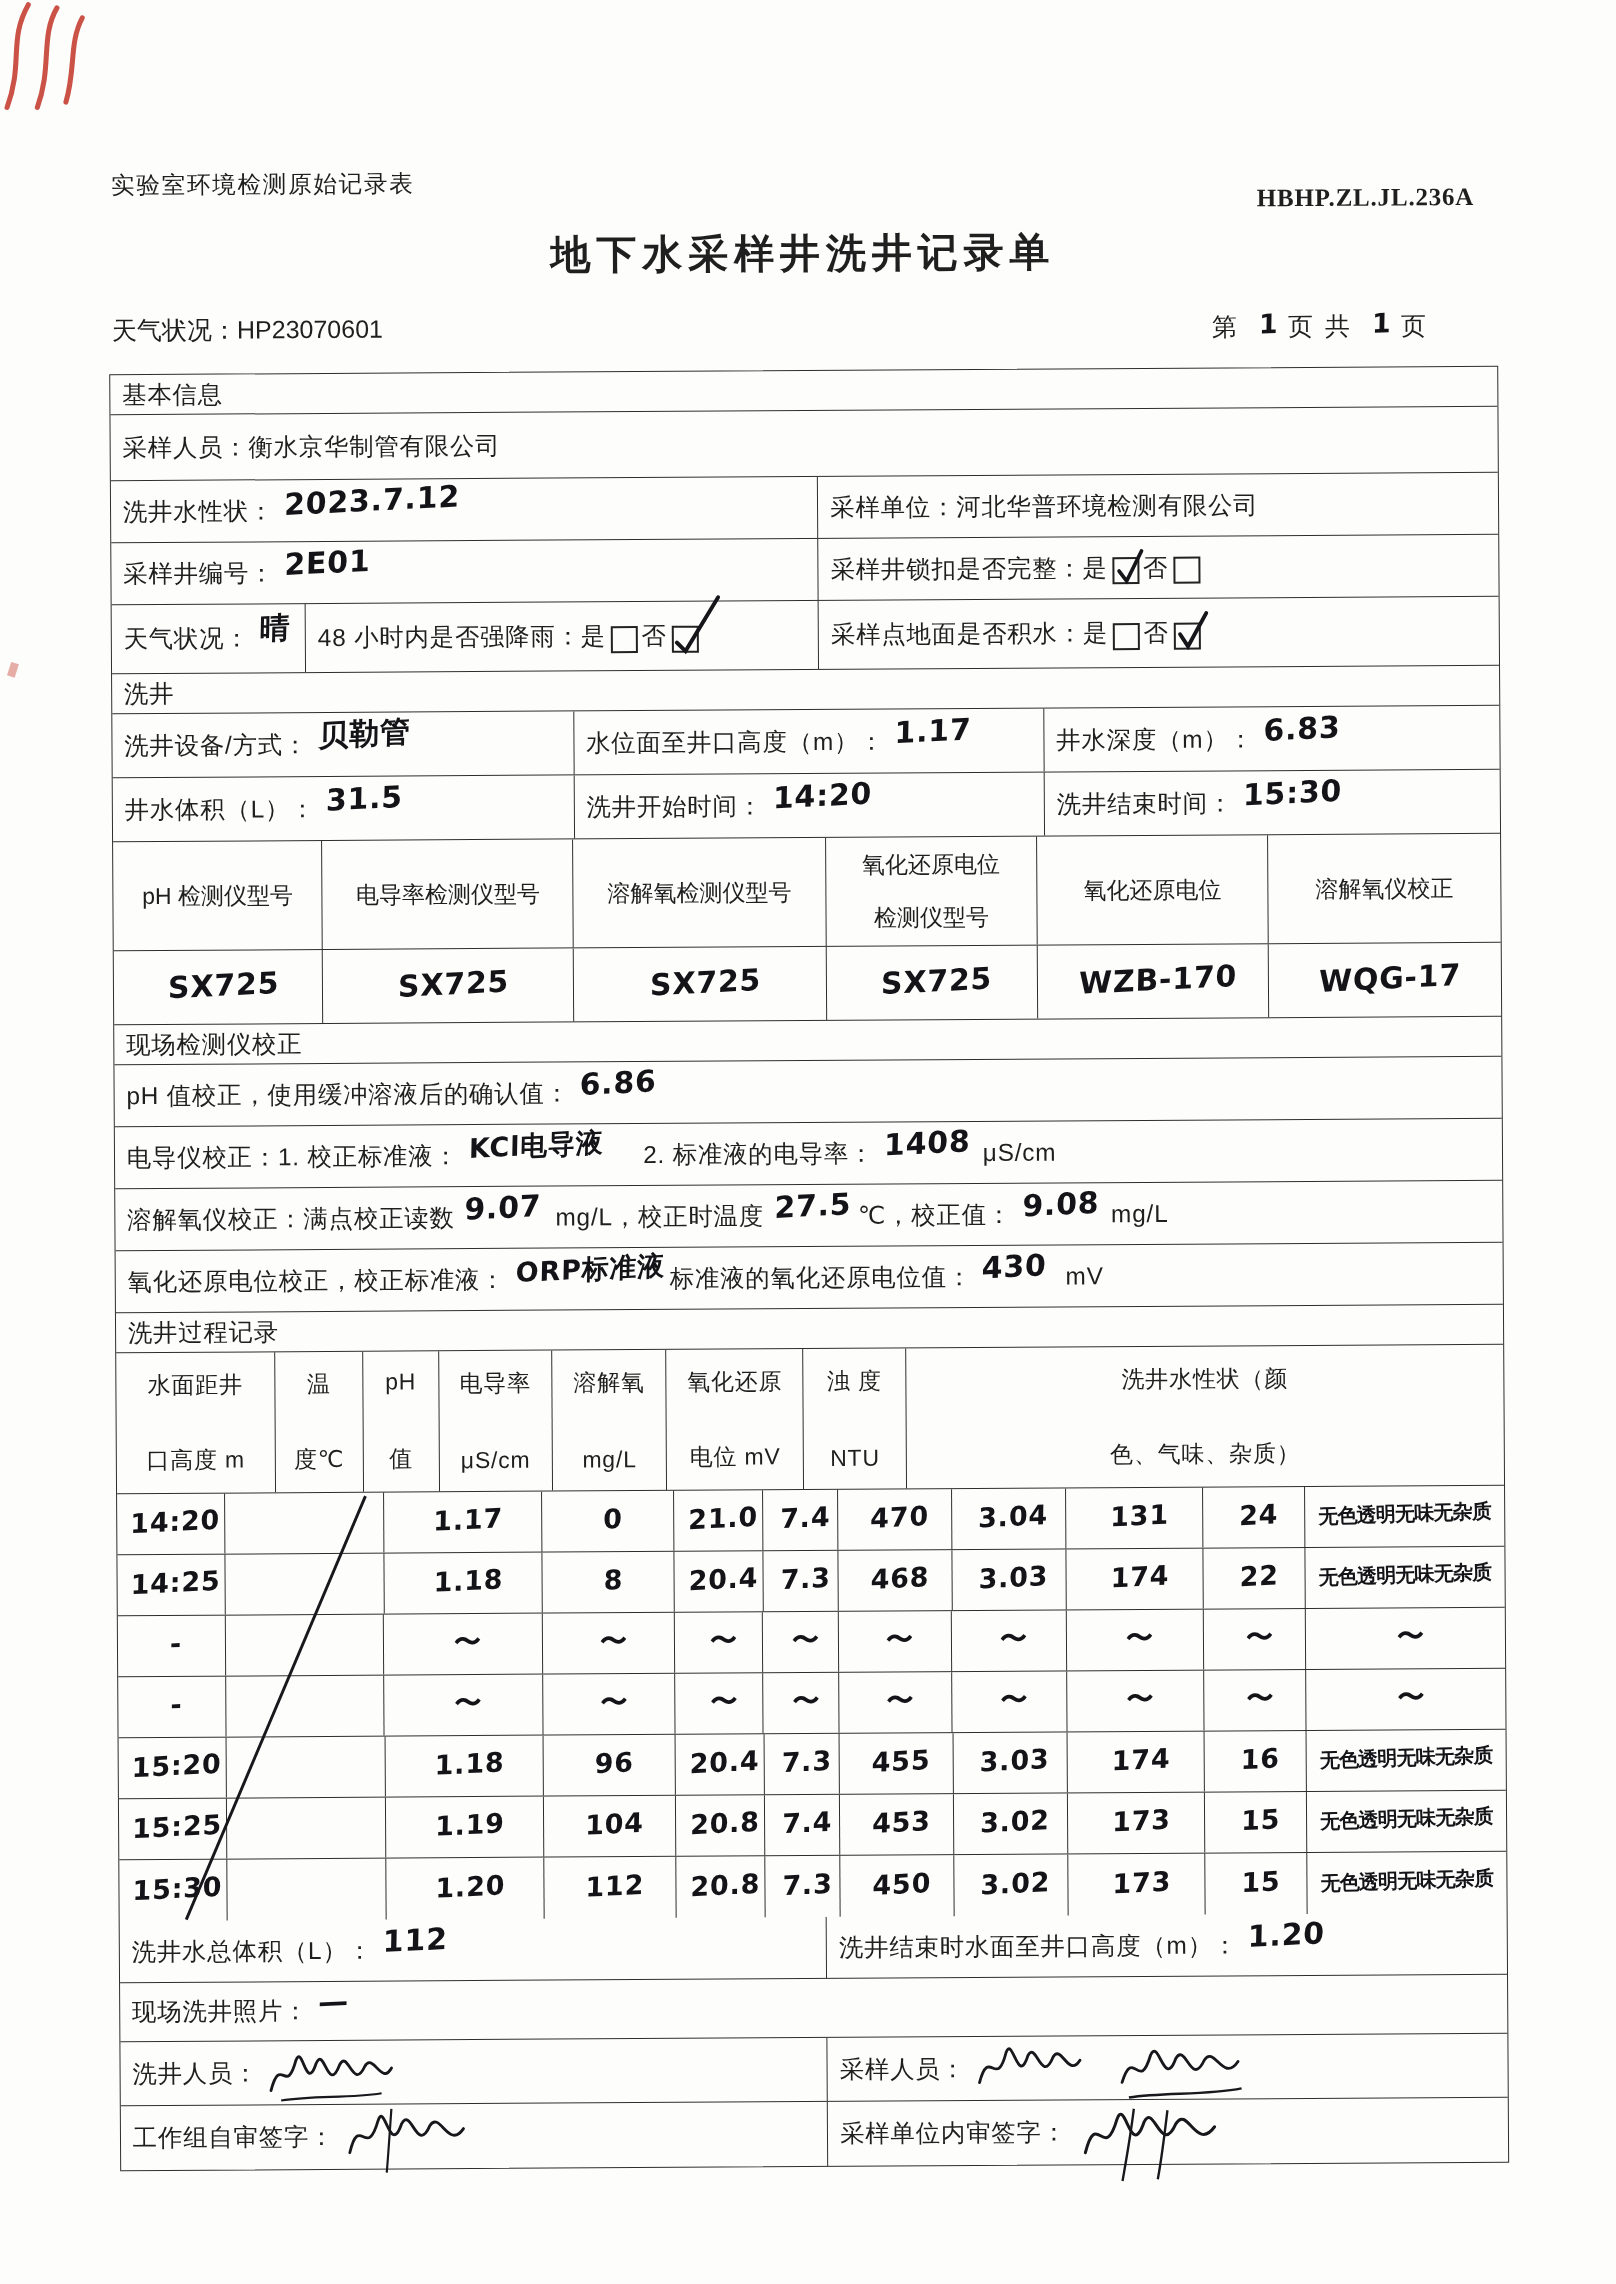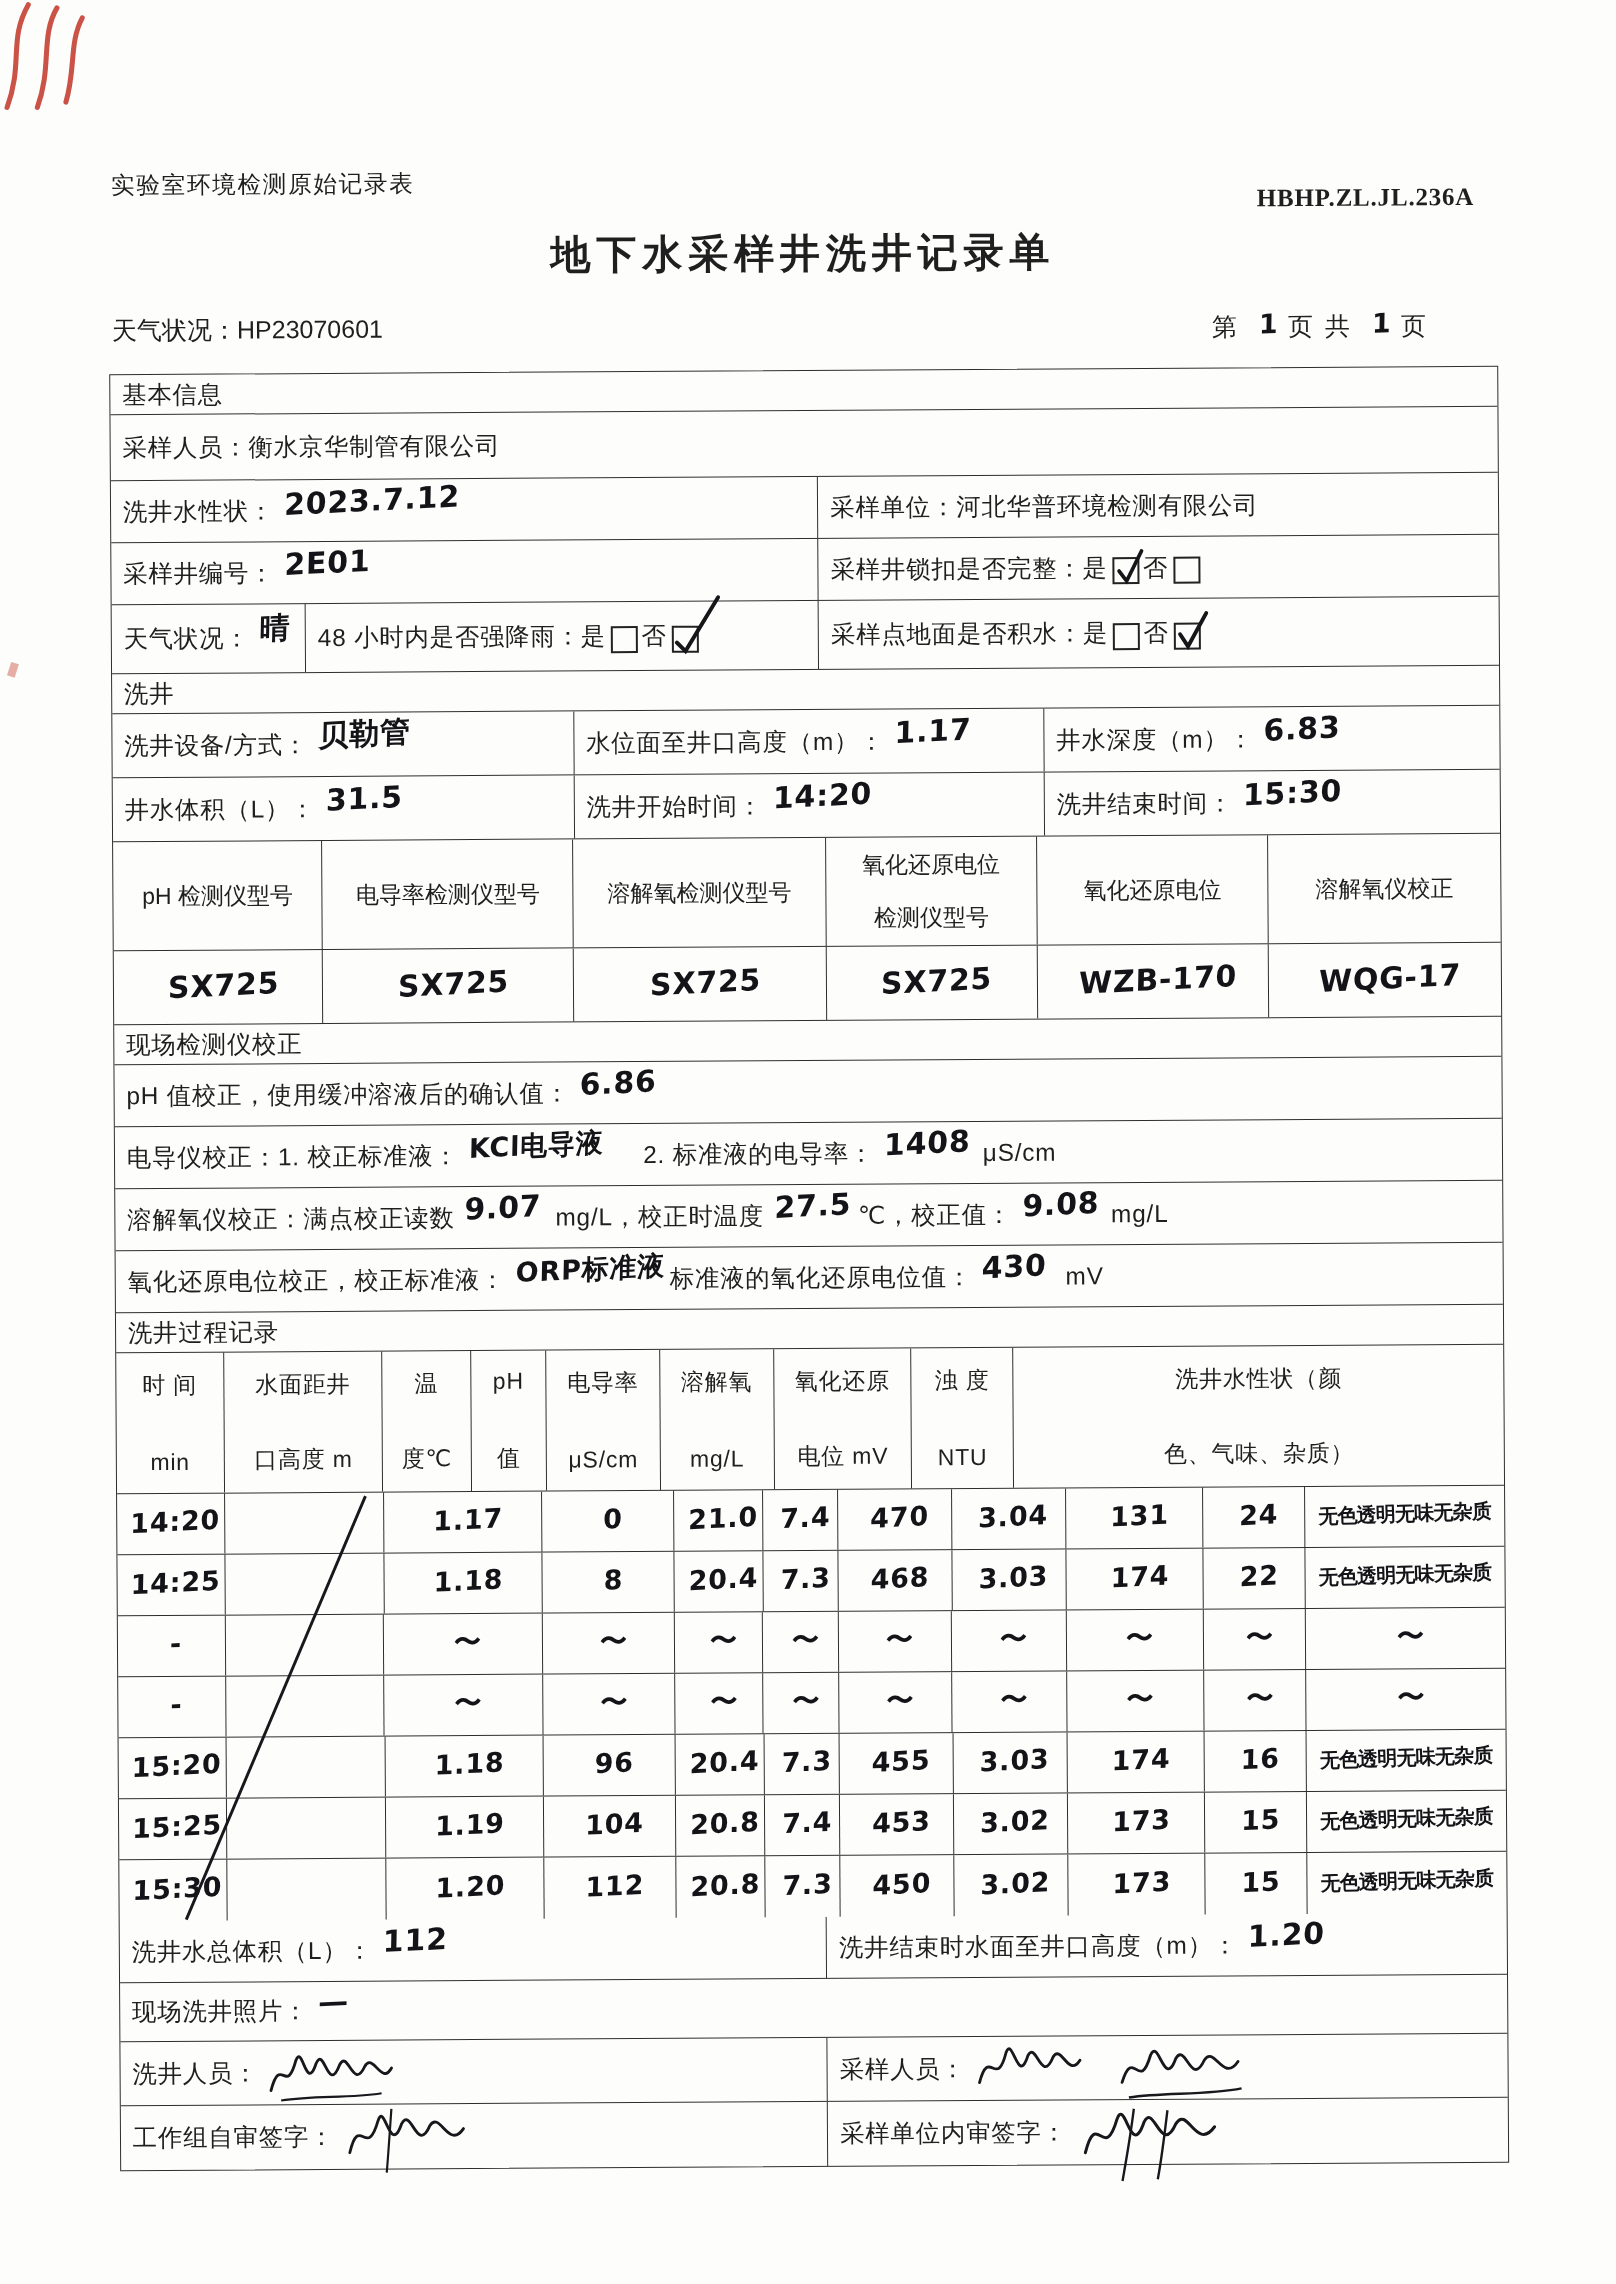--- a/index.html
+++ b/index.html
@@ -293,24 +293,20 @@
       </div>
     </div>
 
     <div class="row sec">
       <div class="cell" style="flex:1">
           <span class="lbl">洗井过程记录</span>
         </div>
     </div>
 
     <div class="row r168">
-      <div class="cell ph w0">
-          <span>时  间</span>
-          <span>min</span>
-        </div>
       <div class="cell ph w2">
           <span>水面距井</span>
           <span>口高度 m</span>
         </div>
       <div class="cell ph w4">
           <span>温</span>
           <span>度℃</span>
         </div>
       <div class="cell ph w5">
           <span>pH</span>

